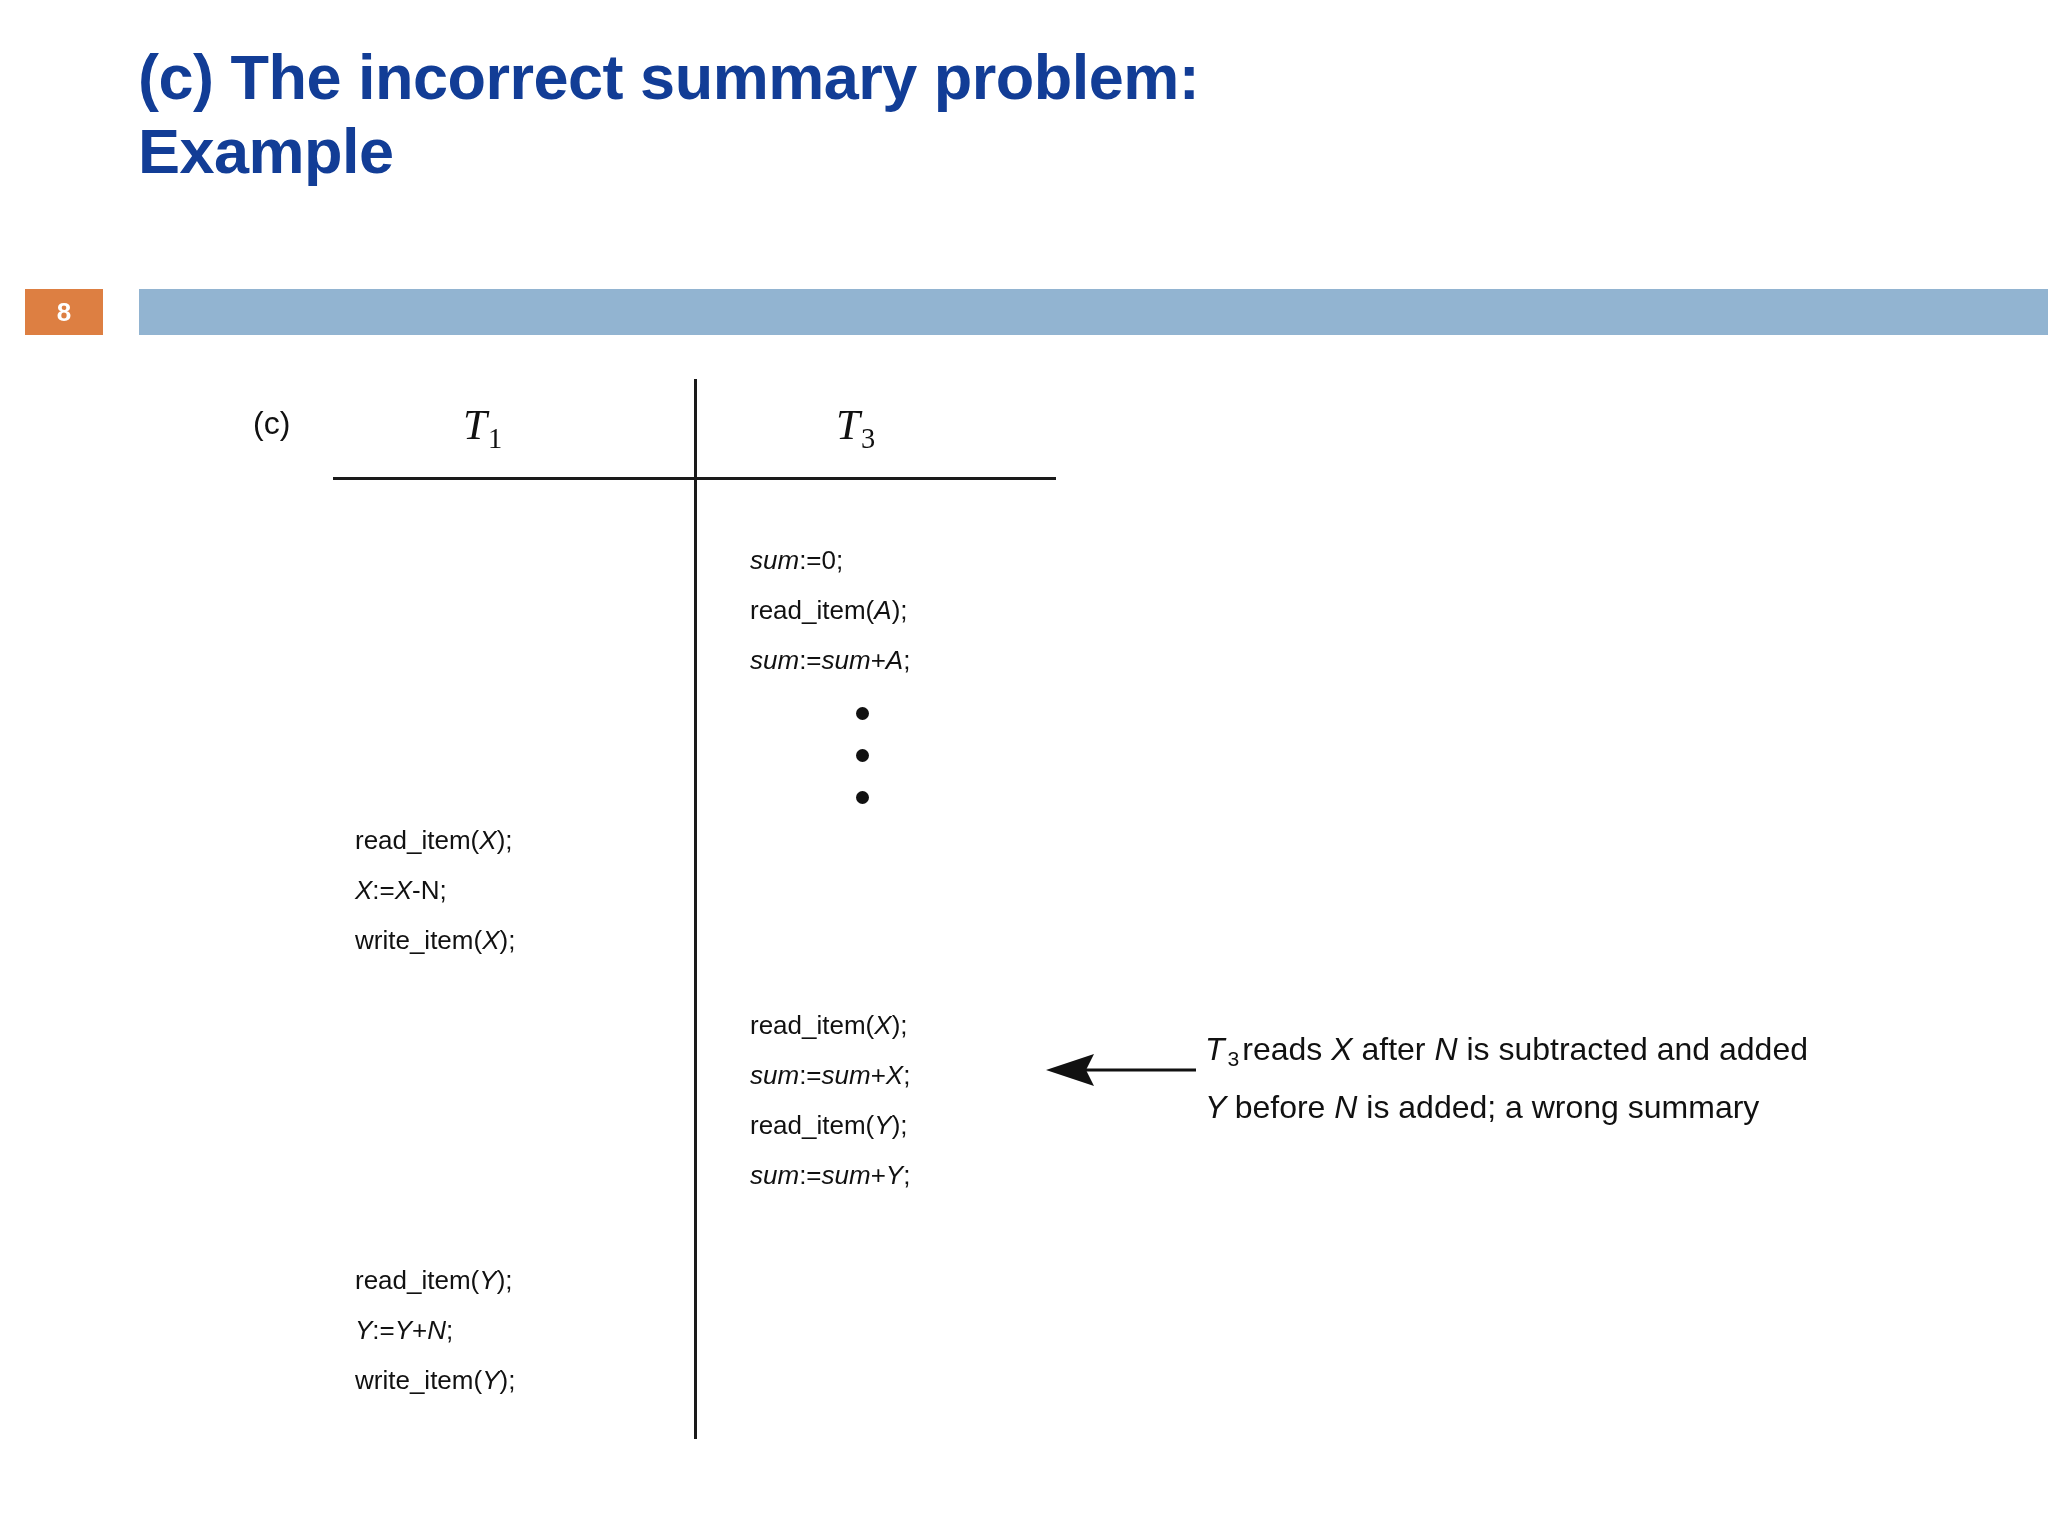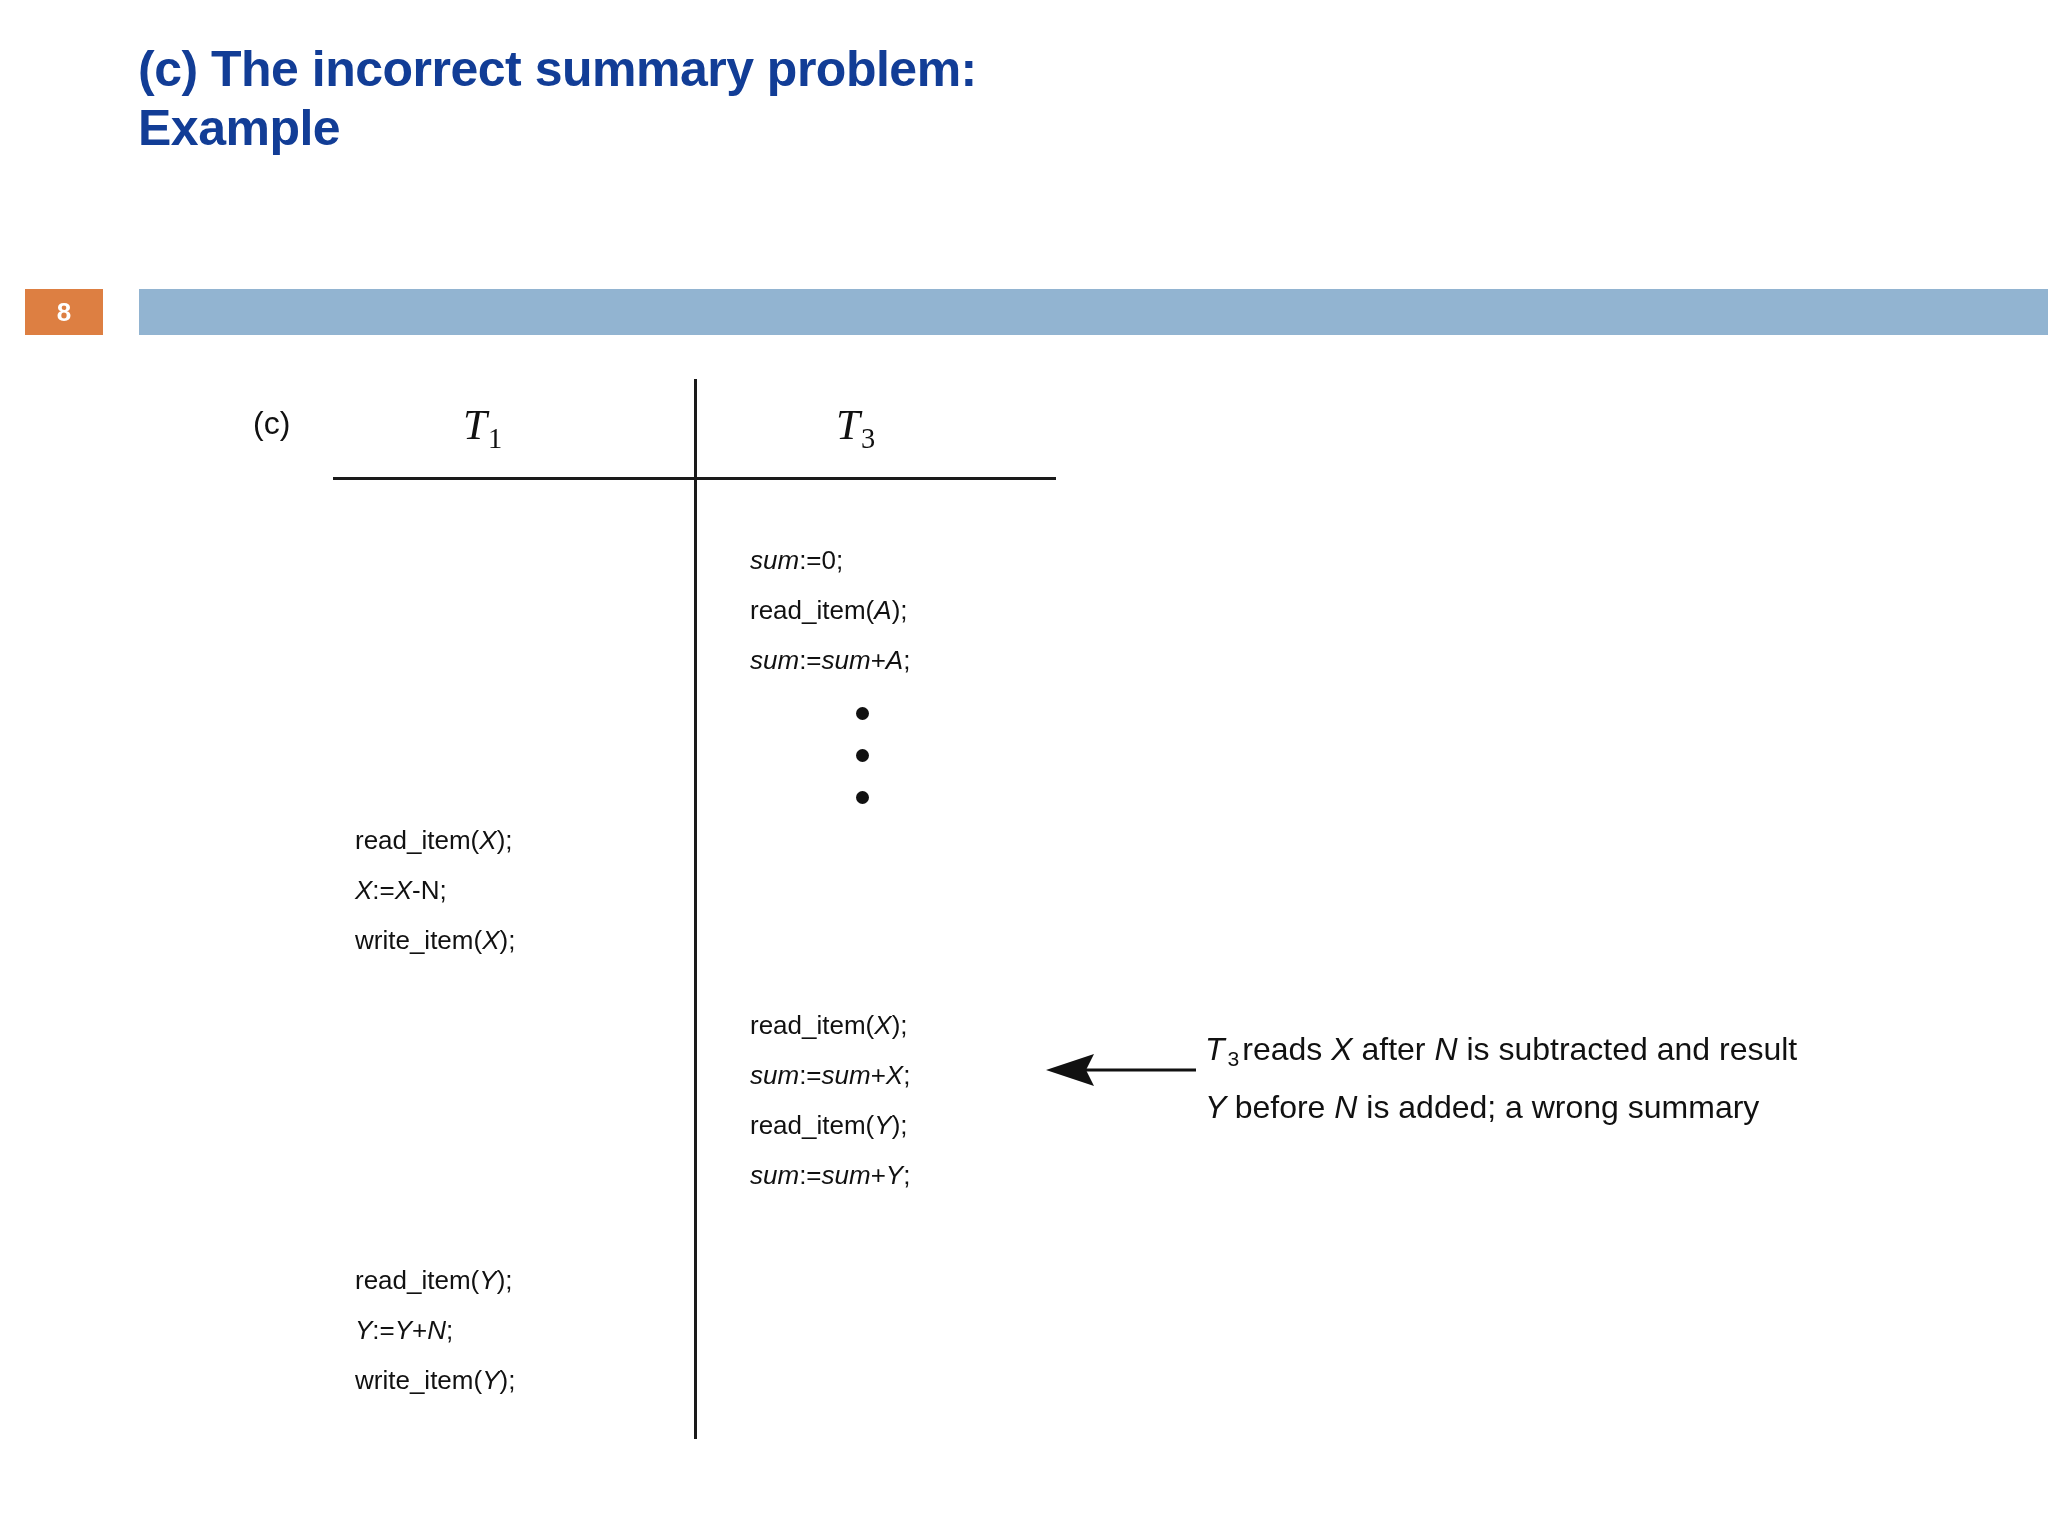--- a/index.html
+++ b/index.html
@@ -17,21 +17,21 @@
 
   
   .slide-title {
     position: absolute;
     left: 138px;
     top: 40px;
     width: 1760px;
     color: #123D96;
     font-family: "Liberation Sans", sans-serif;
     font-weight: bold;
-    font-size: 50px;
+    font-size: 63px;
     line-height: 1.18;
     letter-spacing: -0.5px;
   }
 
   
   .header-band {
     position: absolute;
     left: 0;
     top: 289px;
     width: 2048px;
@@ -227,21 +227,21 @@
       <span class="ln"><span>read_item(</span><i>Y</i><span>);</span></span>
       <span class="ln"><i>sum</i><span>:=</span><i>sum</i><span>+</span><i>Y</i><span>;</span></span>
     </div>
 
   <svg class="arrow" viewBox="0 0 150 36">
     <line x1="150" y1="18" x2="40" y2="18" stroke="#111111" stroke-width="3"></line>
     <polygon points="0,18 48,2 40,18 48,34" fill="#111111"></polygon>
   </svg>
 
   <div class="annotation">
-      <span class="ln"><i>T</i><span class="sub3">3</span><span>reads </span><i>X </i><span>after </span><i>N </i><span>is subtracted and result</span></span>
+      <span class="ln"><i>T</i><span class="sub3">3</span><span>reads </span><i>X </i><span>after </span><i>N </i><span>is subtracted and added</span></span>
       <span class="ln"><i>Y </i><span>before </span><i>N </i><span>is added;  a wrong summary</span></span>
     </div>
 
   <div class="code-block blk-t1-2">
       <span class="ln"><span>read_item(</span><i>Y</i><span>);</span></span>
       <span class="ln"><i>Y</i><span>:=</span><i>Y</i><span>+</span><i>N</i><span>;</span></span>
       <span class="ln"><span>write_item(</span><i>Y</i><span>);</span></span>
     </div>
 
 </div>

